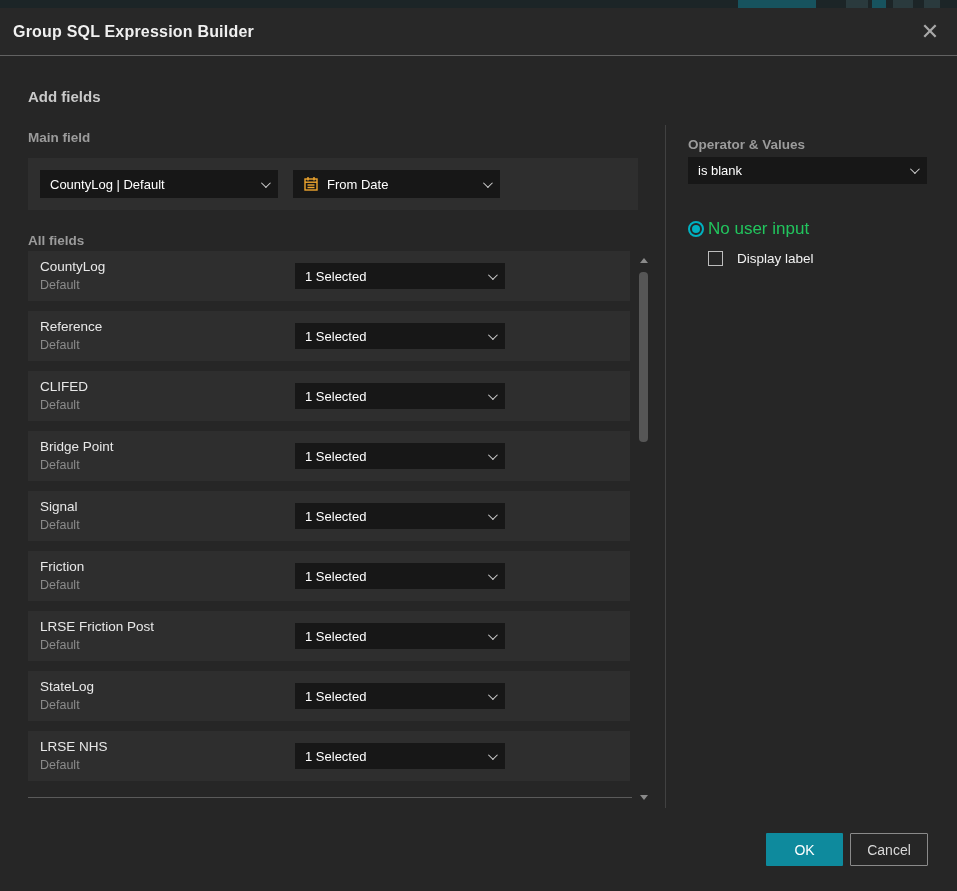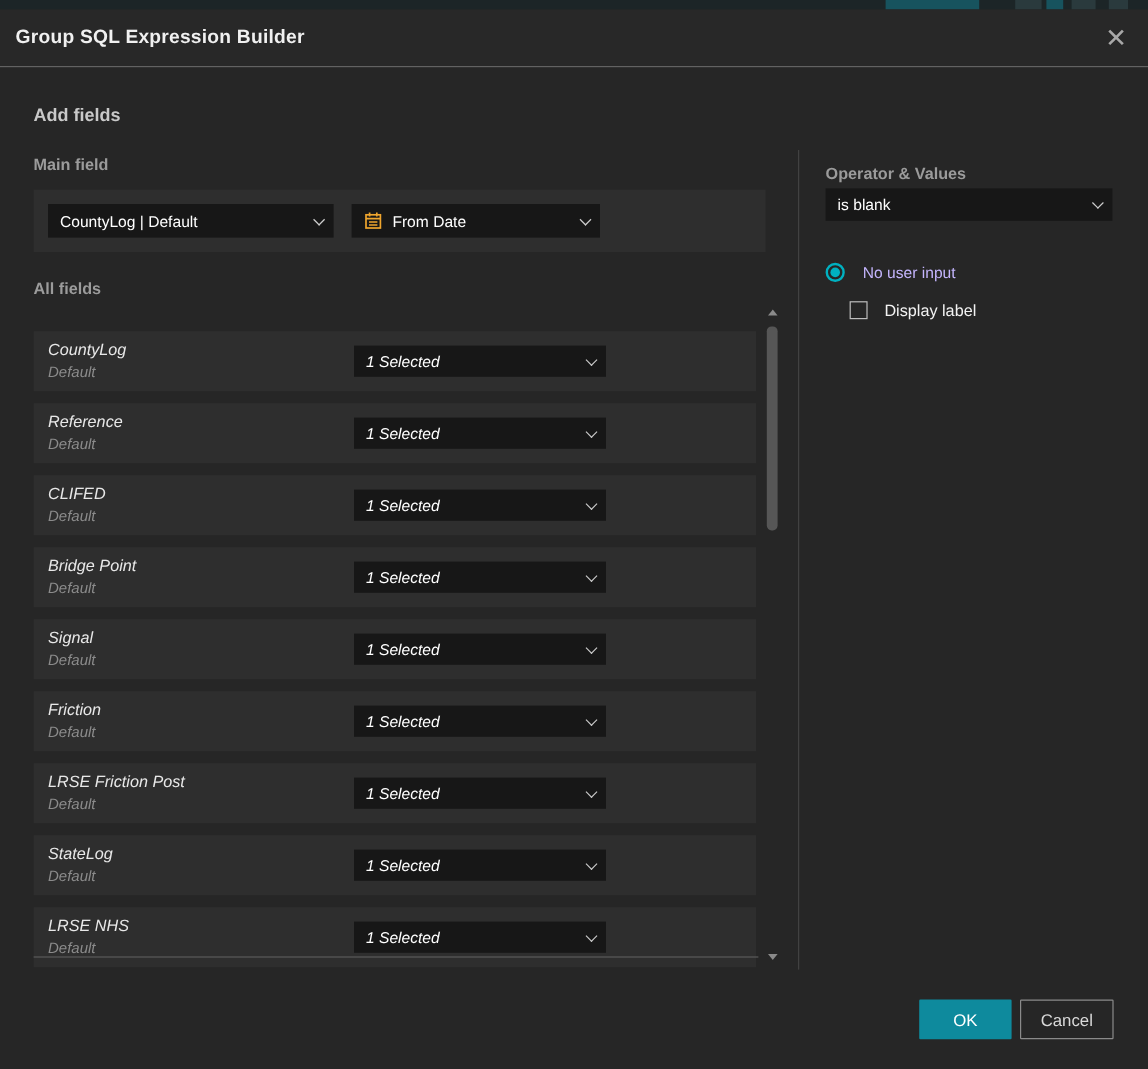--- a/index.html
+++ b/index.html
@@ -55,21 +55,21 @@
   .chev {
     width: 7px; height: 7px; flex: none;
     border-right: 1.6px solid #cfcfcf; border-bottom: 1.6px solid #cfcfcf;
     transform: rotate(45deg) translateY(-2px);
   }
   .dd-source { left: 12px; top: 12px; width: 238px; }
   .dd-field  { left: 265px; top: 12px; width: 207px; }
   .cal-icon { width: 16px; height: 16px; margin-right: 8px; flex: none; }
 
   
-  .fields-list { position: absolute; left: 28px; top: 268px; width: 602px; font-style: italic; }
+  .fields-list { position: absolute; left: 28px; top: 243px; width: 602px; }
   .field-row { position: relative; height: 50px; margin-bottom: 10px; background: #2e2e2e; }
   .field-name { position: absolute; left: 12px; top: 8px; font-size: 13.5px; color: #e8e8e8; }
   .field-sub  { position: absolute; left: 12px; top: 27px; font-size: 12.5px; color: #8b8b8b; }
   .dd-row { left: 267px; top: 12px; width: 210px; height: 26px; }
 
   .list-bottom-line { position: absolute; left: 28px; top: 789px; width: 604px; height: 1px; background: #5a5a5a; }
 
   
   .scrollbar { position: absolute; left: 637px; top: 248px; width: 14px; height: 546px; }
   .sb-arrow { position: absolute; left: 3px; width: 0; height: 0; border-left: 4px solid transparent; border-right: 4px solid transparent; cursor: pointer; }
@@ -82,21 +82,21 @@
   .lbl-operator { position: absolute; left: 688px; top: 129px; }
   .dd-operator { left: 688px; top: 149px; width: 239px; height: 27px; }
 
   .radio-row { position: absolute; left: 688px; top: 211px; display: flex; align-items: center; cursor: pointer; }
   .radio-outer {
     width: 16px; height: 16px; border-radius: 50%;
     border: 2px solid #00b1c1; background: #262626;
     display: flex; align-items: center; justify-content: center; flex: none;
   }
   .radio-dot { width: 8px; height: 8px; border-radius: 50%; background: #00b1c1; }
-  .radio-label { margin-left: 15px; font-size: 13px; color: #c4b5fd; }
+  .radio-label { margin-left: 4px; font-size: 17px; color: #22c55e; }
 
   .checkbox-row { position: absolute; left: 708px; top: 243px; display: flex; align-items: center; cursor: pointer; }
   .checkbox-box { width: 15px; height: 15px; border: 1.5px solid #bdbdbd; background: transparent; flex: none; }
   .checkbox-label { margin-left: 14px; font-size: 13.5px; color: #f2f2f2; }
 
   
   .btn { position: absolute; top: 825px; height: 33px; font-size: 14px; display: flex; align-items: center; justify-content: center; cursor: pointer; border-radius: 1px; }
   .btn-ok { left: 766px; width: 77px; background: #0e8a9d; color: #ffffff; }
   .btn-cancel { left: 850px; width: 78px; background: transparent; border: 1px solid #8a8a8a; color: #d9d9d9; }
 </style>

